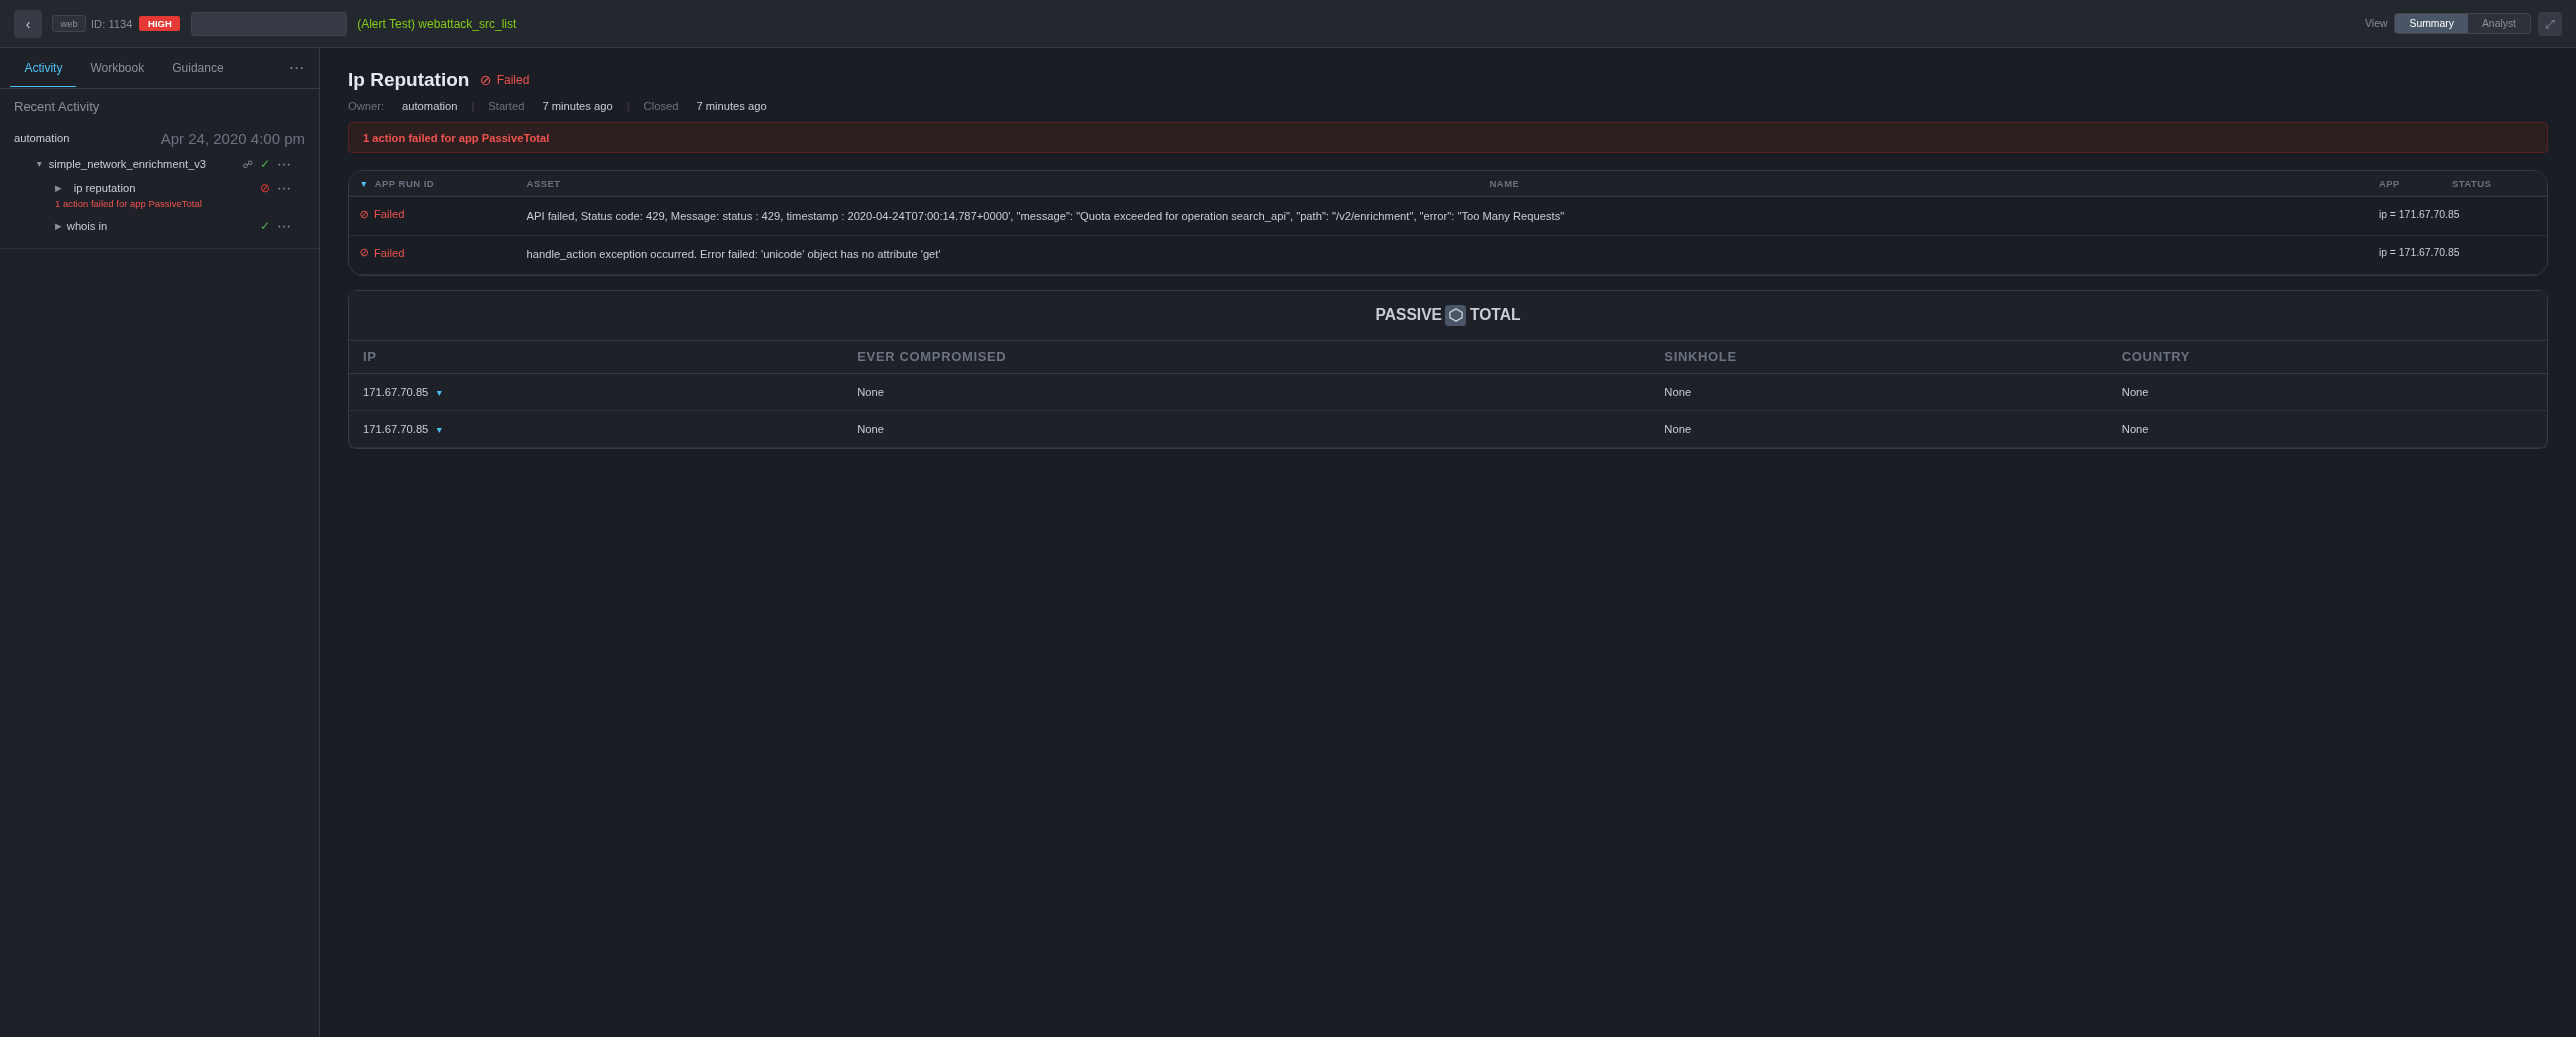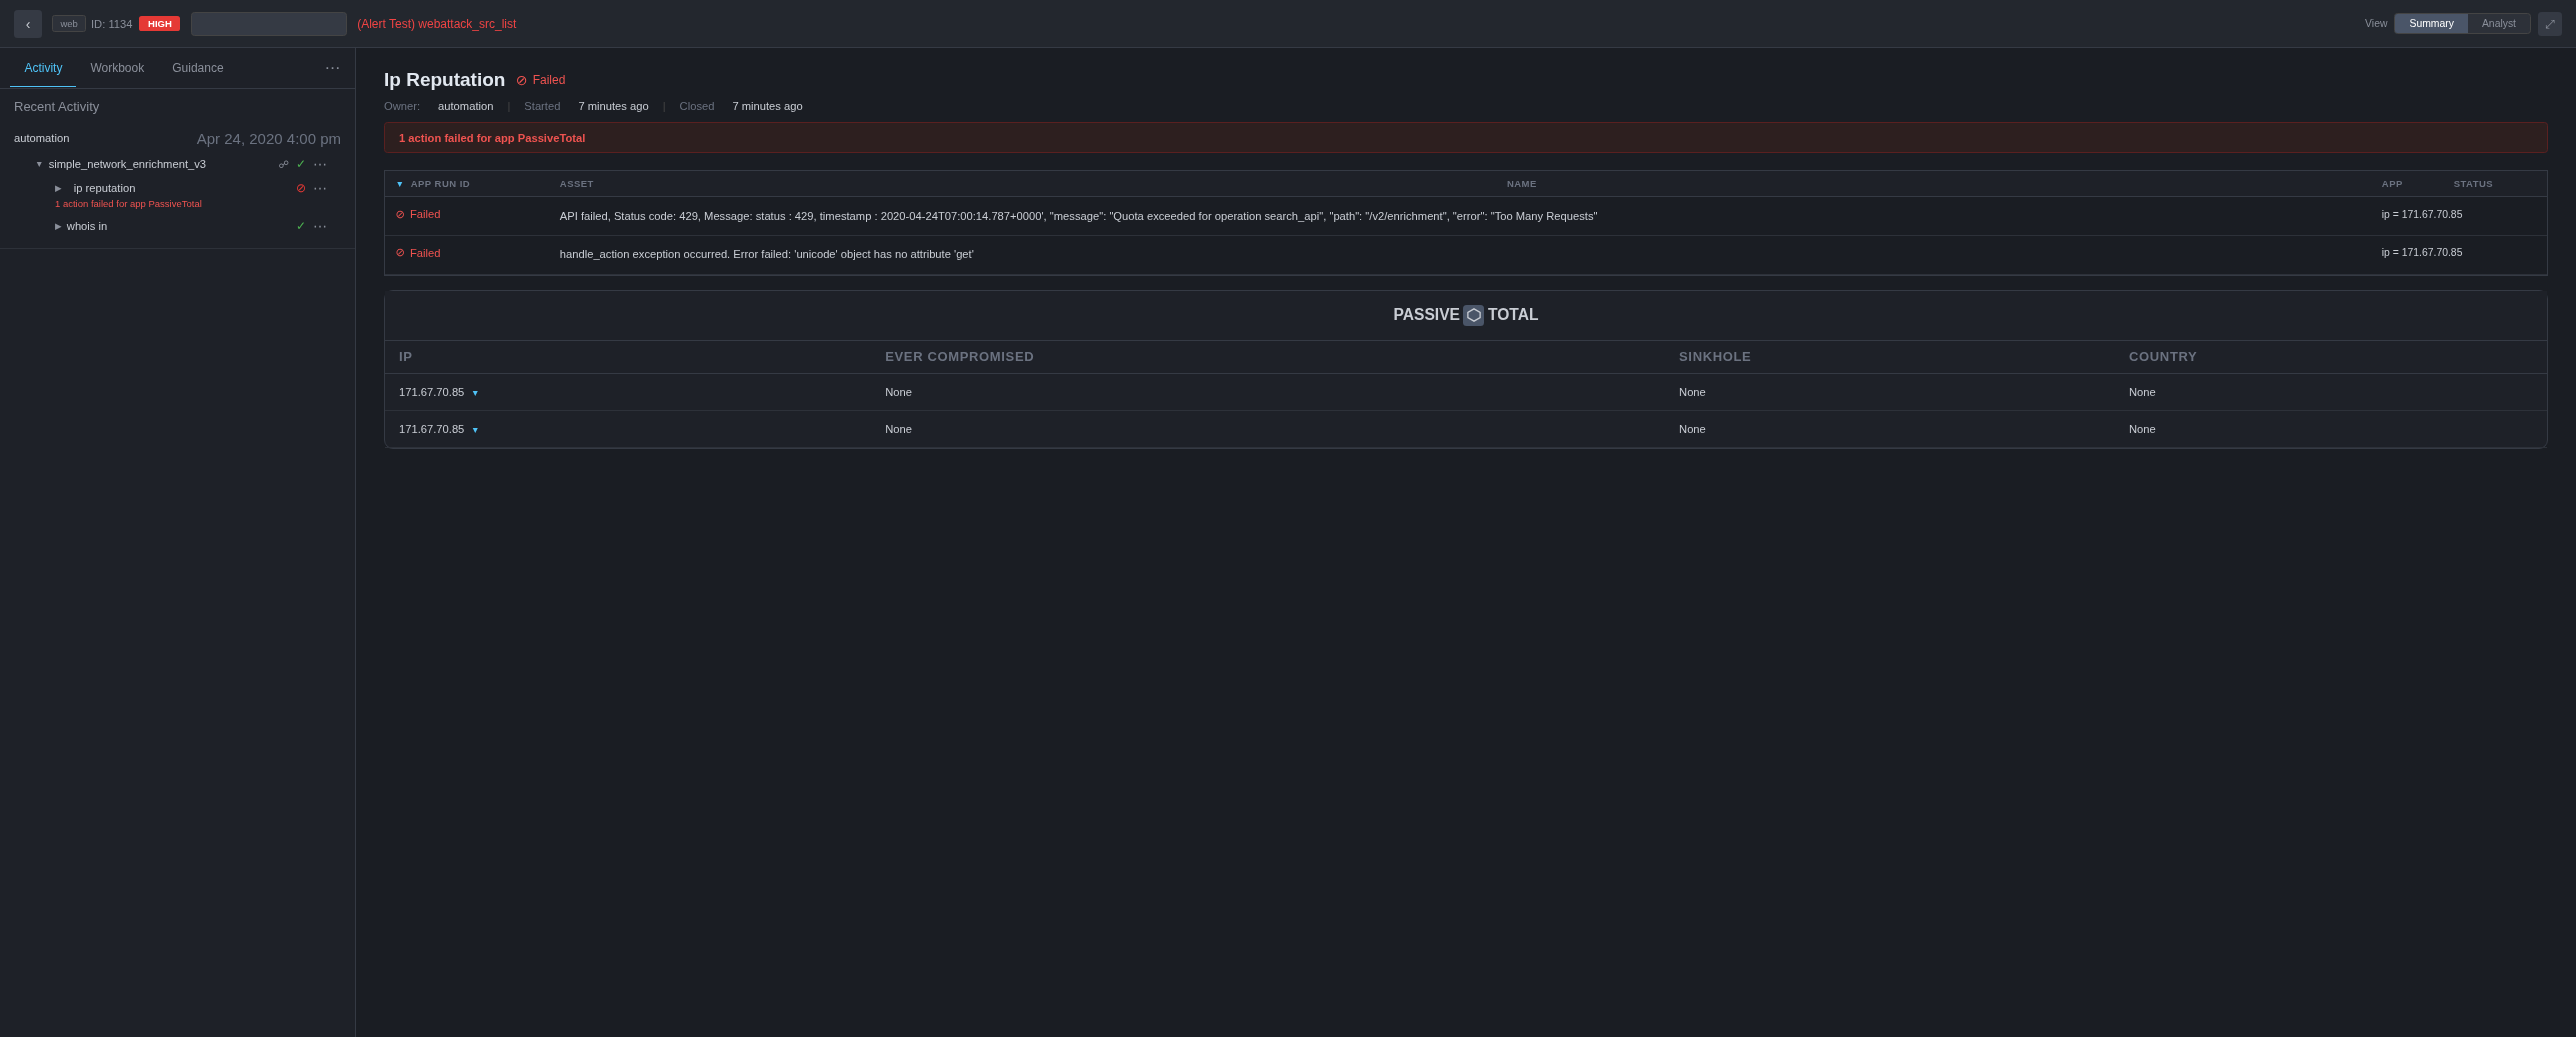--- a/index.html
+++ b/index.html
@@ -13,27 +13,27 @@
     .alert-tag { background: #2d3139; border: 0.9px solid #444; border-radius: 2.6px; padding: 1.7px 7px; font-size: 9.5px; color: #8a8f9a; margin-right: 5.2px; }
     .alert-id { font-size: 11.2px; color: #8a8f9a; margin-right: 7px; }
     .severity-badge { background: #e53935; color: #fff; font-size: 9.5px; font-weight: 700; padding: 1.7px 8.6px; border-radius: 2.6px; margin-right: 10.4px; }
     .search-box { background: #353a44; border: 0.9px solid #444; border-radius: 3.5px; height: 24px; width: 156px; }
     .top-spacer { flex: 1; }
     .view-label { font-size: 10.4px; color: #8a8f9a; margin-right: 7px; }
     .view-tabs { display: flex; background: #2d3139; border-radius: 3.5px; border: 0.9px solid #444; overflow: hidden; }
     .view-tab { padding: 4.3px 14px; font-size: 10.4px; cursor: pointer; color: #8a8f9a; border: none; background: transparent; }
     .view-tab.active { background: #4a5568; color: #fff; }
     .expand-btn { width: 24px; height: 24px; background: #353a44; border-radius: 3.5px; display: flex; align-items: center; justify-content: center; cursor: pointer; margin-left: 7px; color: #8a8f9a; border: none; font-size: 12px; }
-    .title-text { font-size: 12px; color: #ef4444; }
+    .title-text { font-size: 12px; color: #84cc16; }
 
     
     .main-layout { display: flex; flex: 1; overflow: hidden; }
 
     
-    .left-sidebar { width: 356px; flex-shrink: 0; background: #1e2128; border-right: 0.9px solid #353a44; display: flex; flex-direction: column; }
+    .left-sidebar { width: 320px; flex-shrink: 0; background: #1e2128; border-right: 0.9px solid #353a44; display: flex; flex-direction: column; }
 
     
     .sidebar-tabs { display: flex; align-items: center; border-bottom: 0.9px solid #353a44; background: #1e2128; padding: 0 10.4px; height: 41px; }
     .sidebar-tab { padding: 10.4px 14px; font-size: 12px; color: #8a8f9a; cursor: pointer; border-bottom: 1.7px solid transparent; position: relative; top: 0.9px; }
     .sidebar-tab.active { color: #4fc3f7; border-bottom-color: #4fc3f7; }
     .sidebar-more-btn { margin-left: auto; width: 24px; height: 24px; display: flex; align-items: center; justify-content: center; cursor: pointer; color: #8a8f9a; border: none; background: transparent; font-size: 15.6px; }
 
     .recent-activity-label { font-size: 13px; color: #8a8f9a; padding: 10.4px 14px 7px; font-weight: 500; }
 
     
@@ -89,21 +89,21 @@
     .passive-total-logo { background: #1e2128; padding: 14px; display: flex; align-items: center; justify-content: center; border-bottom: 0.9px solid #353a44; }
     .pt-logo-text { font-size: 15.6px; font-weight: 700; color: #c9cdd4; display: flex; align-items: center; gap: 3.5px; }
     .pt-logo-icon { width: 21px; height: 21px; background: #4a5568; border-radius: 3.5px; display: flex; align-items: center; justify-content: center; font-size: 8.6px; color: #fff; }
 
     .pt-table { width: 100%; border-collapse: collapse; }
     .pt-table th { text-align: left; font-size: 13px; font-weight: 600; color: #6b7280; text-transform: uppercase; letter-spacing: 0.05em; padding: 8.6px 14px; border-bottom: 0.9px solid #353a44; background: #1e2128; }
     .pt-table td { padding: 12px 14px; border-bottom: 0.9px solid #2d3139; color: #c9cdd4; font-size: 11.2px; }
 
     .ip-expand { color: #4fc3f7; font-size: 8.6px; margin-left: 3.5px; cursor: pointer; }
 
-    .outer-table-wrapper { border: 0.9px solid #353a44; border-radius: 0; overflow: hidden; margin-bottom: 14px; }
+    .outer-table-wrapper { border: 0.9px solid #353a44; border-radius: 15px; overflow: hidden; margin-bottom: 14px; }
   </style>
 </head>
 <body>
 
 <div class="app-container">
   <div class="top-bar">
     <button class="back-btn">‹</button>
     <span class="alert-tag">web</span>
     <span class="alert-id">ID: 1134</span>
     <span class="severity-badge">HIGH</span>

